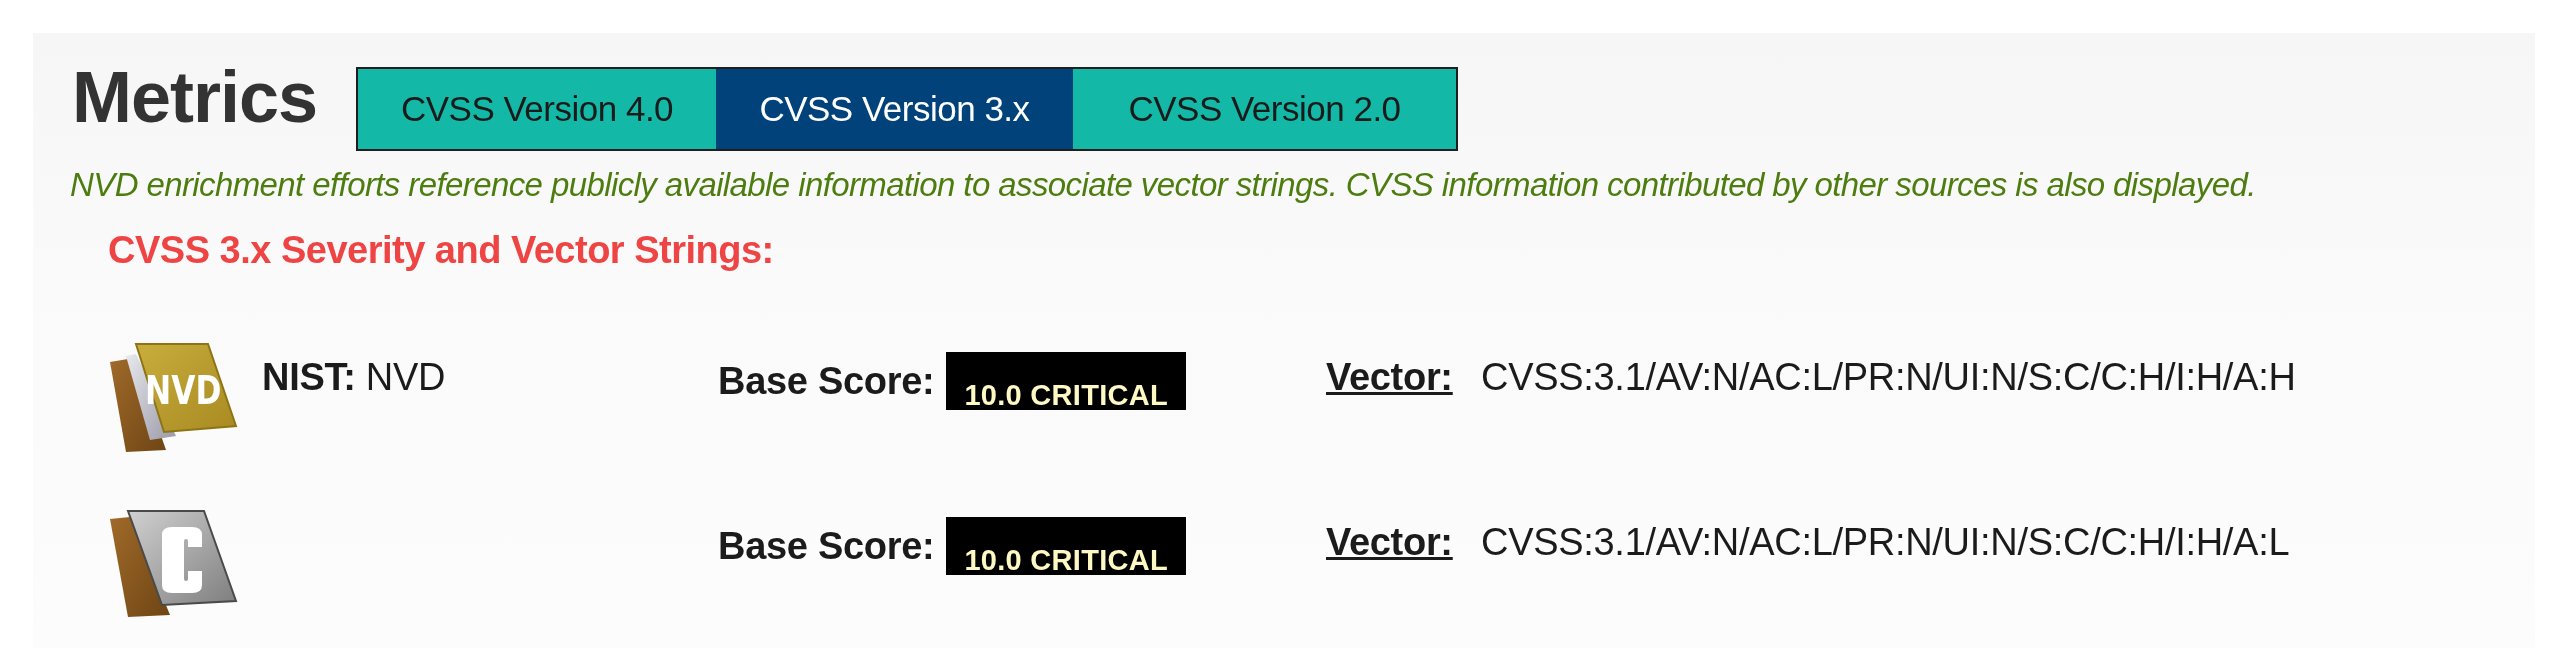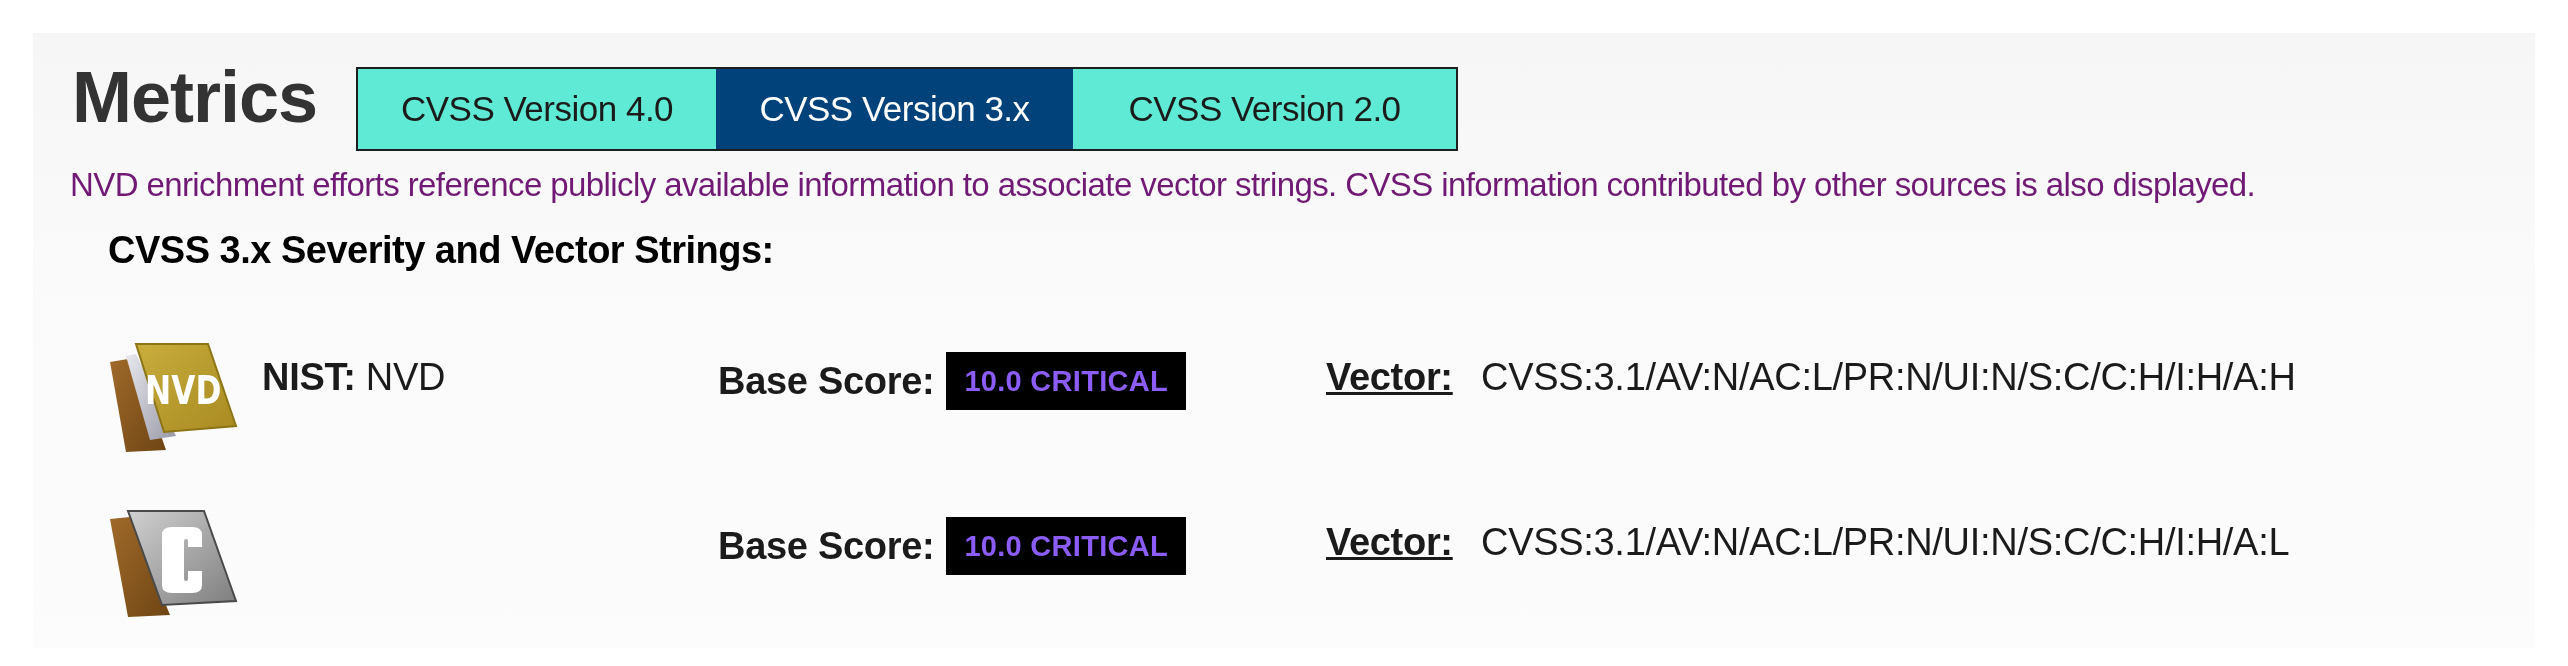--- a/index.html
+++ b/index.html
@@ -17,37 +17,37 @@
     font-size: 72px; font-weight: bold; color: #333333; letter-spacing: -1px;
     line-height: 90px;
   }
 
   .tabs {
     position: absolute; left: 356px; top: 67px; height: 84px;
     display: flex; border: 2px solid #1e1e1e; background: #fff;
   }
   .tab {
     height: 80px; display: flex; align-items: center; justify-content: center;
-    font-size: 35px; color: #1b1b1b; background: #5eead4; cursor: pointer;
+    font-size: 35px; color: #1b1b1b; background: #14b8a6; cursor: pointer;
     letter-spacing: -0.5px;
   }
   .tab.t1 { width: 358px; }
   .tab.t2 { width: 357px; }
   .tab.t3 { width: 383px; }
   .tab.active { background: #004279; color: #ffffff; }
 
   .note {
     position: absolute; left: 70px; top: 163px;
-    font-size: 33px; color: #701a75; letter-spacing: -0.6px;
+    font-size: 33px; font-style: italic; color: #4d7c0f; letter-spacing: -0.6px;
     line-height: 44px; white-space: nowrap;
   }
 
   .subhead {
     position: absolute; left: 108px; top: 226px;
-    font-size: 38px; font-weight: bold; color: #000000; letter-spacing: -0.5px;
+    font-size: 38px; font-weight: bold; color: #ef4444; letter-spacing: -0.5px;
     line-height: 48px;
   }
 
   .row { position: absolute; left: 0; width: 2568px; height: 120px; }
   .row.r1 { top: 340px; }
   .row.r2 { top: 505px; }
 
   .logo { position: absolute; left: 106px; top: 0; width: 134px; height: 115px; }
 
   .source {
@@ -56,22 +56,22 @@
   }
   .source .lbl { font-weight: bold; }
   .source .val { font-weight: normal; }
 
   .score {
     position: absolute; left: 718px; top: 12px; font-size: 38px; line-height: 50px;
     white-space: nowrap; display: flex; align-items: center;
   }
   .score .lbl { font-weight: bold; letter-spacing: -0.3px; }
   .badge {
-    display: inline-block; margin-left: 12px; background: #000000; color: #8b5cf6;
-    font-size: 29px; font-weight: bold; padding: 0 18px; height: 58px; line-height: 58px;
+    display: inline-block; margin-left: 12px; background: #000000; color: #fef9c3;
+    font-size: 29px; font-weight: bold; padding: 14px 18px; height: 58px; line-height: 58px;
     letter-spacing: 0.3px; cursor: pointer;
   }
 
   .vector {
     position: absolute; left: 1326px; top: 12px; font-size: 38px; line-height: 50px;
     white-space: nowrap; letter-spacing: -0.3px;
   }
   .vector .lbl { font-weight: bold; margin-right: 18px; text-decoration: underline; }
   .vector .val { font-weight: normal; }
 </style>

